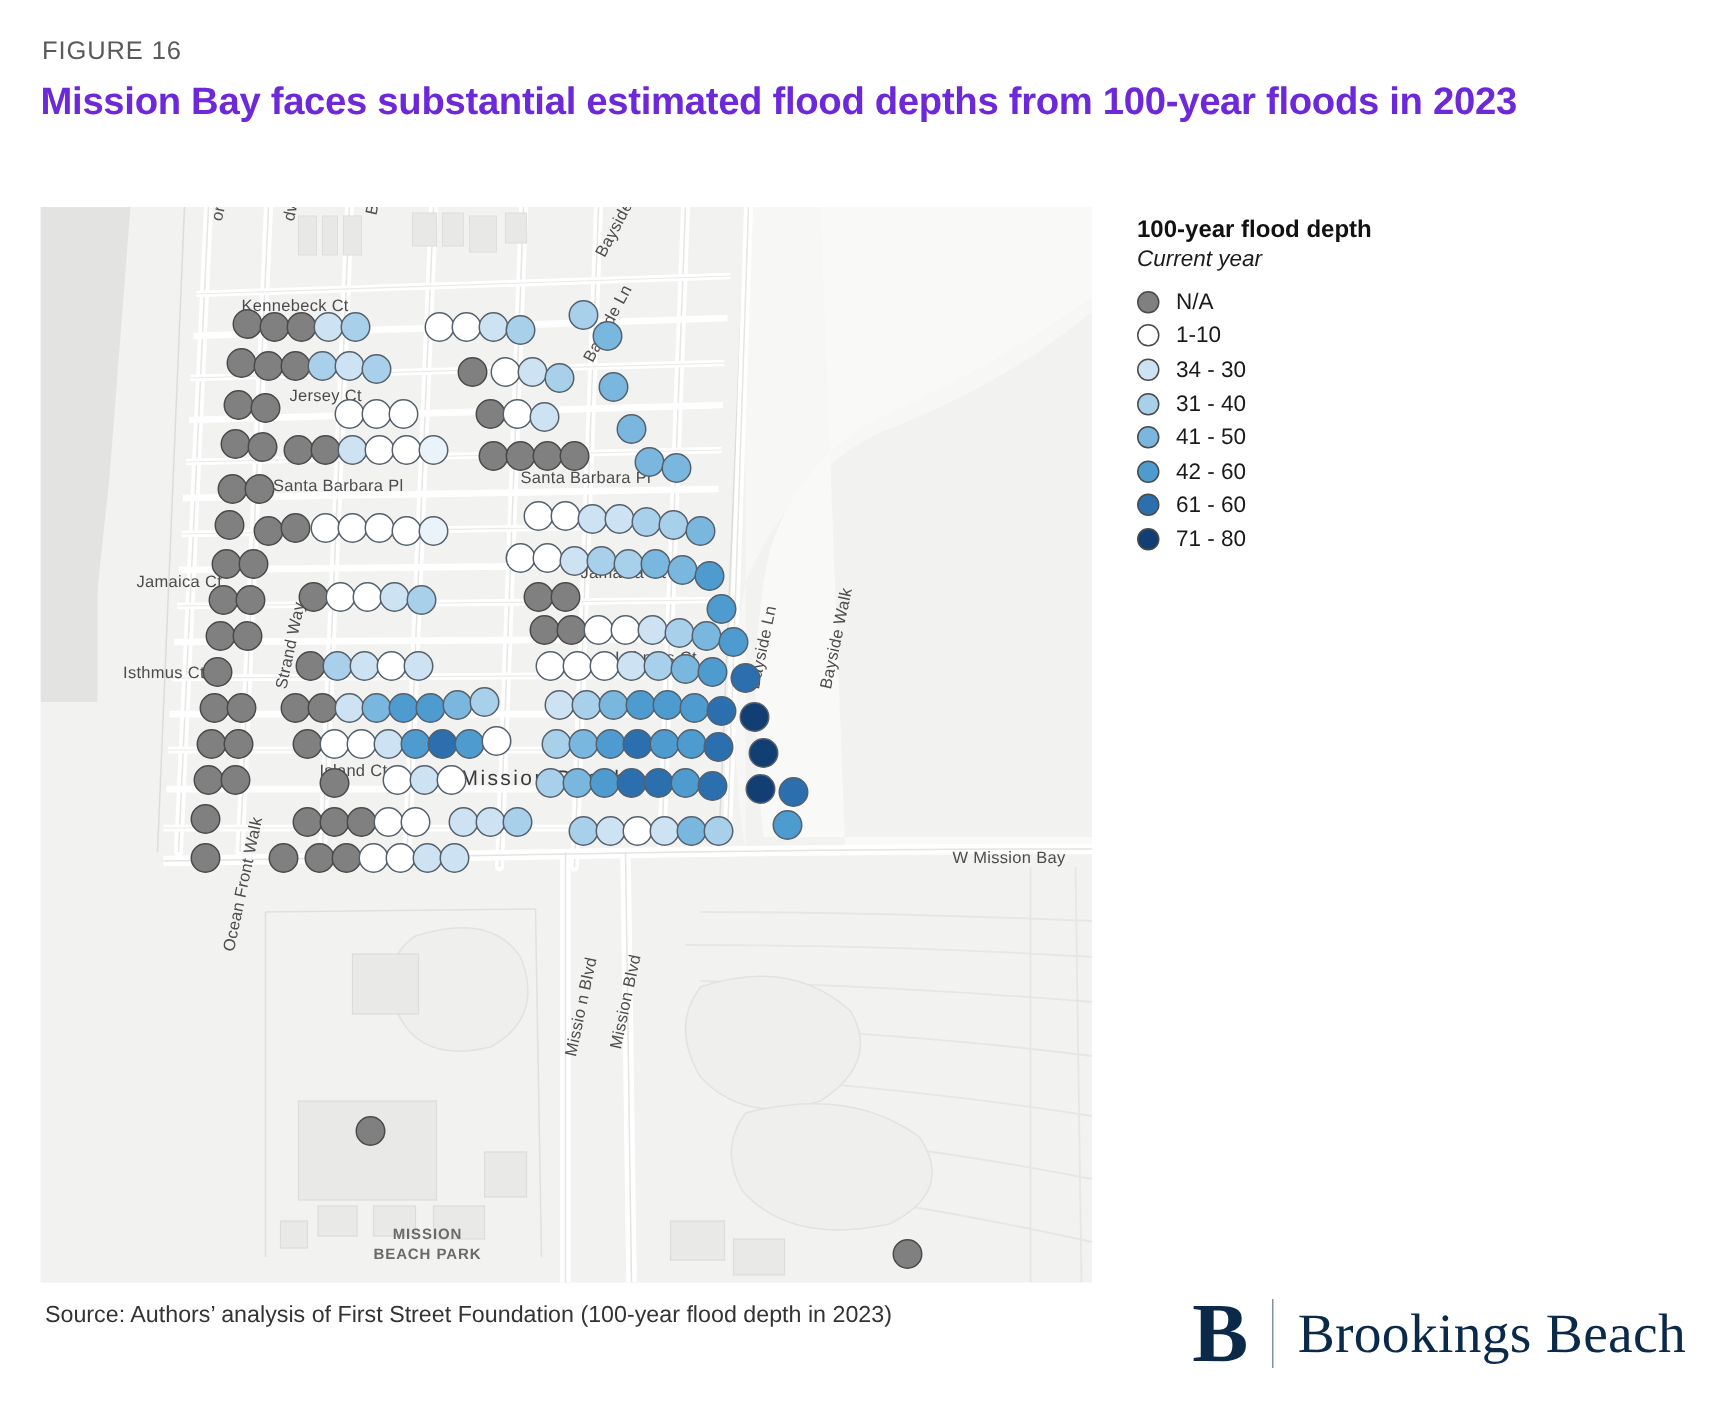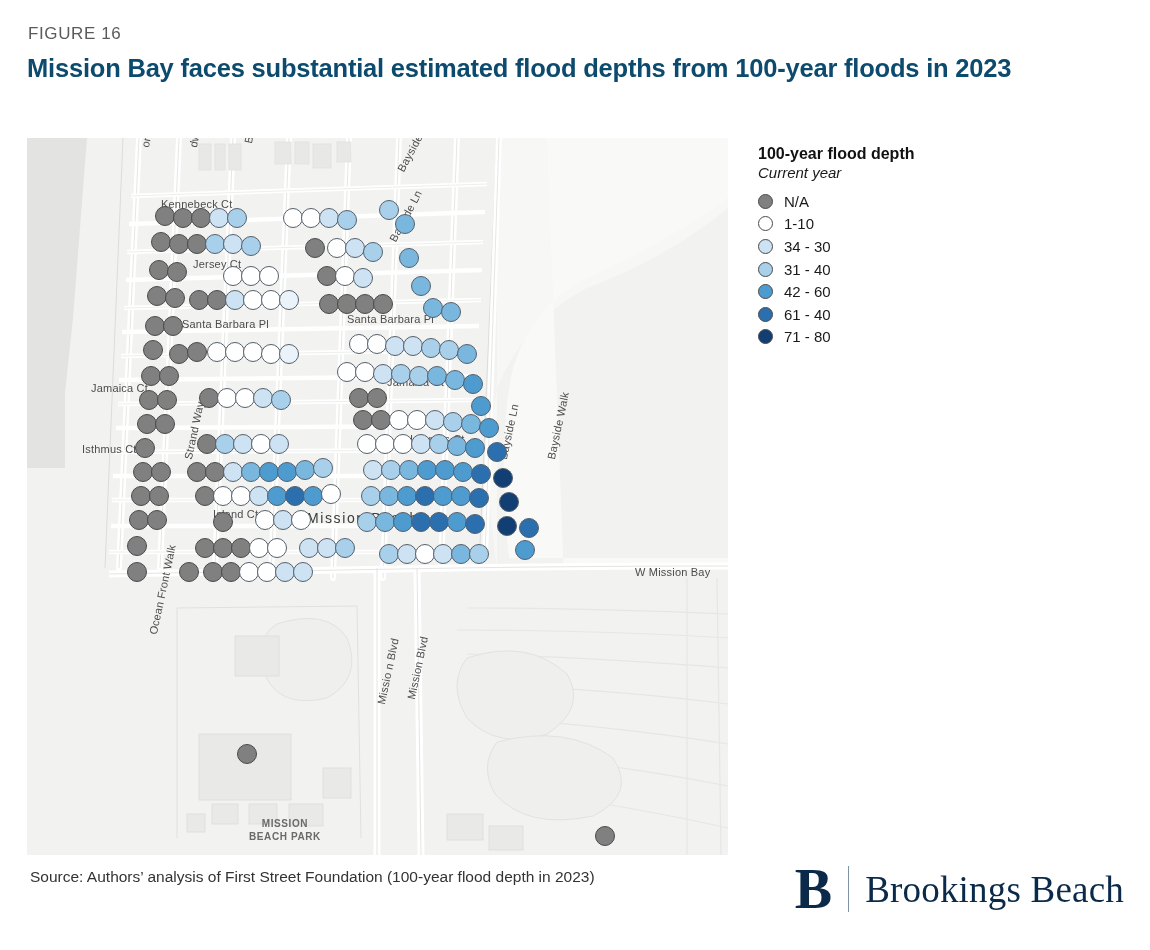--- a/index.html
+++ b/index.html
@@ -26,21 +26,21 @@
     color: #5a5a5a;
     font-weight: 400;
   }
   .figure-title {
     position: absolute;
     left: 27px; top: 52px;
     width: 1000px;
     font-size: 25.5px;
     line-height: 1.28;
     font-weight: bold;
-    color: #0c4a6e;
+    color: #6d28d9;
     letter-spacing: -0.2px;
   }
 
   
   .map-panel {
     position: absolute;
     left: 27px; top: 138px;
     width: 701px; height: 717px;
     background: #f2f2f1;
     overflow: hidden;
@@ -500,26 +500,30 @@
         </div>
         <div class="legend-row">
           <span class="legend-swatch" style="background: rgb(205, 226, 242);"></span>
           <span class="legend-text">34 - 30</span>
         </div>
         <div class="legend-row">
           <span class="legend-swatch" style="background: rgb(168, 208, 234);"></span>
           <span class="legend-text">31 - 40</span>
         </div>
         <div class="legend-row">
+          <span class="legend-swatch" style="background: rgb(122, 183, 222);"></span>
+          <span class="legend-text">41 - 50</span>
+        </div>
+        <div class="legend-row">
           <span class="legend-swatch" style="background: rgb(78, 155, 208);"></span>
           <span class="legend-text">42 - 60</span>
         </div>
         <div class="legend-row">
           <span class="legend-swatch" style="background: rgb(43, 111, 174);"></span>
-          <span class="legend-text">61 - 40</span>
+          <span class="legend-text">61 - 60</span>
         </div>
         <div class="legend-row">
           <span class="legend-swatch" style="background: rgb(18, 63, 115);"></span>
           <span class="legend-text">71 - 80</span>
         </div>
       </div>
   </div>
 
   <div class="source">Source: Authors’ analysis of First Street Foundation (100-year flood depth in 2023)</div>
 

